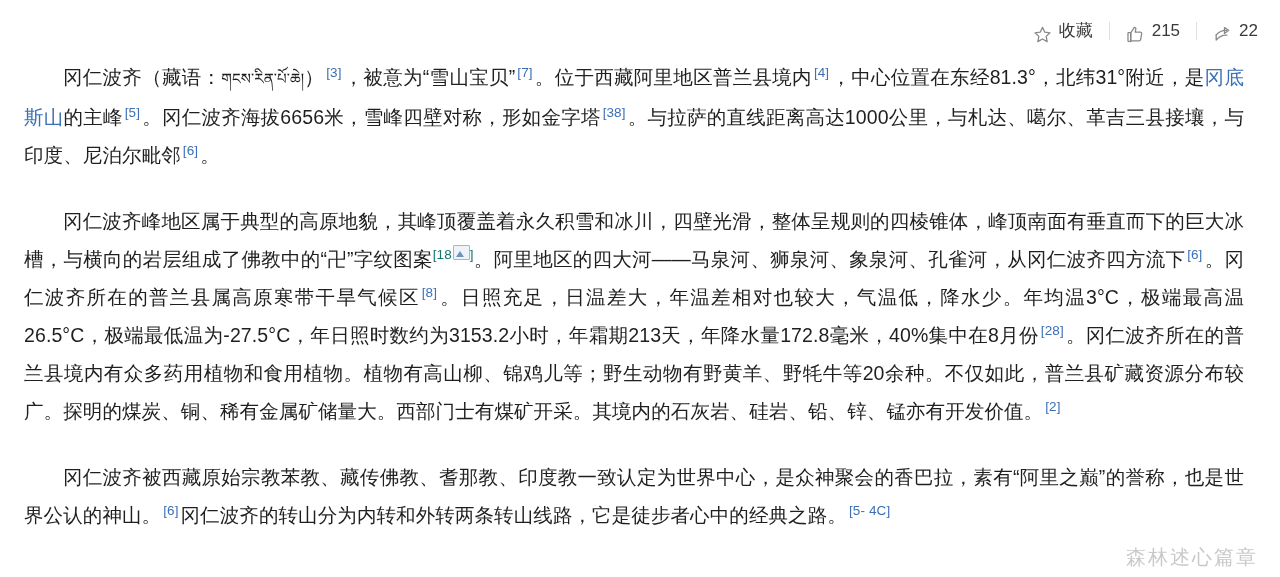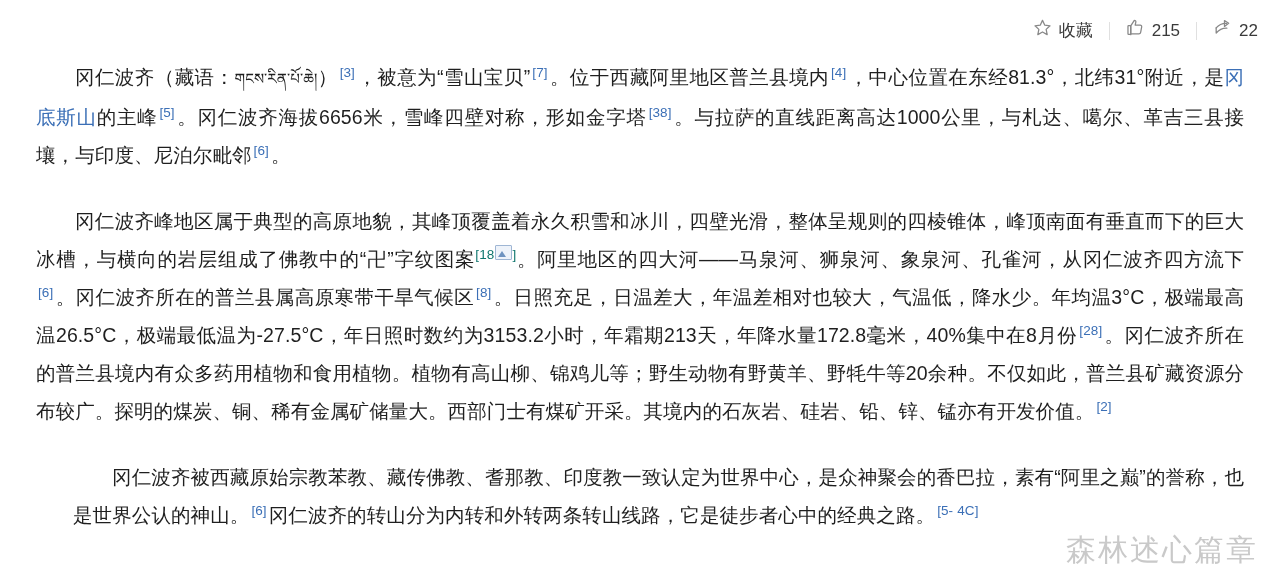--- a/index.html
+++ b/index.html
@@ -24,21 +24,21 @@
     width: 1280px;
     height: 62px;
     display: flex;
     align-items: center;
     justify-content: flex-end;
     padding-right: 6px;
     box-sizing: border-box;
   }
   .action {
     display: flex;
-    align-items: flex-start;
+    align-items: flex-end;
     gap: 7px;
     font-size: 17px;
     color: #404040;
     padding: 0 16px;
     height: 26px;
     line-height: 26px;
     cursor: pointer;
     user-select: none;
   }
   .action .lbl { font-size: 17px; color: #3a3a3a; }
@@ -49,33 +49,33 @@
   }
   .icn { display: inline-block; line-height: 0; }
   .icn svg { display: block; }
 
   
   .article {
     position: absolute;
     top: 58px;
     left: 0;
     width: 1280px;
-    padding: 0 36px 0 36px;
+    padding: 0 36px 0 24px;
     box-sizing: border-box;
   }
   p.para {
     margin: 0 0 28px 0;
     font-size: 19.5px;
     line-height: 38px;
     text-indent: 2em;
     color: #1f1f1f;
     letter-spacing: 0.1px;
     text-align: justify;
   }
-  p.para:last-child { margin-bottom: 0; margin-left: 37px; }
+  p.para:last-child { margin-bottom: 0; }
   .ref {
     color: #3b6fb6;
     font-size: 13.5px;
     vertical-align: super;
     line-height: 0;
     cursor: pointer;
     margin: 0 2px;
     white-space: nowrap;
   }
   .reflink {
@@ -115,21 +115,21 @@
     border-left: 4px solid transparent;
     border-right: 4px solid transparent;
     border-bottom: 6px solid #6f93c0;
   }
 
   
   .watermark {
     position: absolute;
     right: 22px;
     bottom: 6px;
-    font-size: 30px;
+    font-size: 20px;
     color: rgba(120,120,120,0.40);
     font-family: Liberation Sans, sans-serif;
     letter-spacing: 2px;
     pointer-events: none;
     user-select: none;
     white-space: nowrap;
   }
 </style>
 </head>
 <body>

